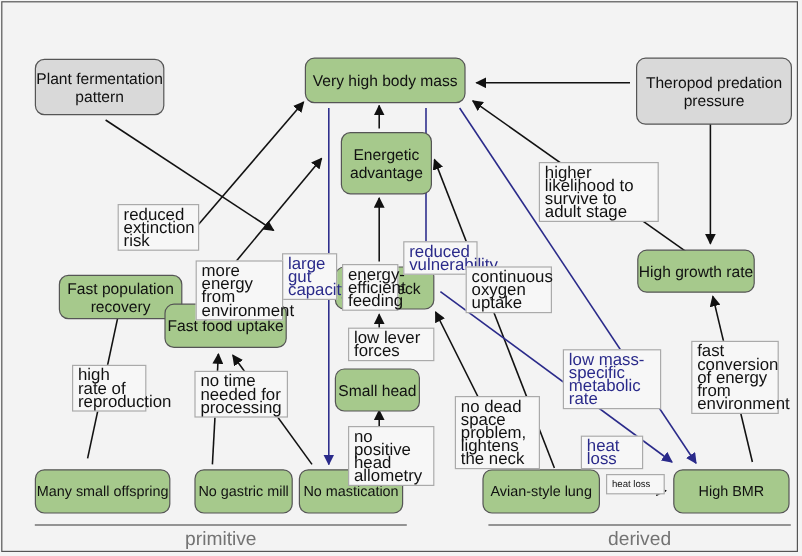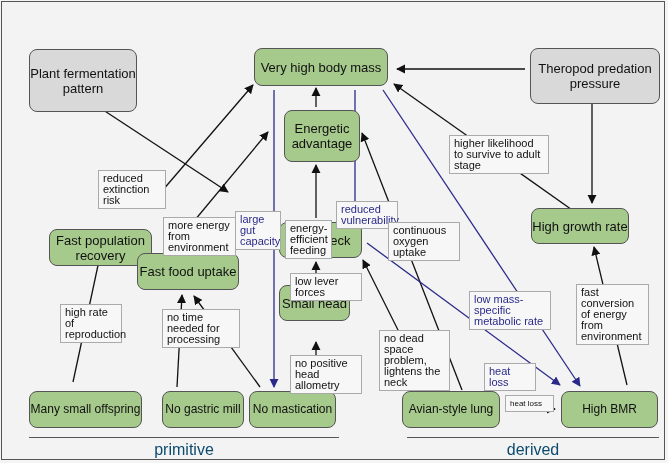--- a/index.html
+++ b/index.html
@@ -2,23 +2,23 @@
 <html><head>
 <meta charset="utf-8">
 <style>
   html, body { margin: 0; padding: 0; }
   body { width: 668px; height: 463px; background: #f4f4f4; font-family: "Liberation Sans", sans-serif; overflow: hidden; }
   #frame { position: absolute; left: 1px; top: 1px; width: 664px; height: 459px; border: 1px solid #555; background: #f3f3f3; box-sizing: border-box; }
   svg#links { position: absolute; left: 0; top: 0; width: 668px; height: 463px; }
   .node { position: absolute; box-sizing: border-box; border: 1px solid #555; border-radius: 8px; display: flex; align-items: center; justify-content: center; text-align: center; color: #111; font-size: 13px; line-height: 15px; }
   .node.green { background: #a6c98c; }
   .node.gray { background: #d9d9d9; }
-  .lbl { position: absolute; box-sizing: border-box; border: 1px solid #aaa; background: #f7f7f7; font-size: 11px; line-height: 11px; color: #111; padding: 2px 4px; }
+  .lbl { position: absolute; box-sizing: border-box; border: 1px solid #aaa; background: #f7f7f7; font-size: 14px; line-height: 11px; color: #111; padding: 2px 4px; }
   .lbl.blue { color: #2a2a8a; margin-top: 28px; }
-  .section { position: absolute; font-size: 16px; color: #0c4a6e; text-align: center; }
+  .section { position: absolute; font-size: 16px; color: #737373; text-align: center; }
   .rule { position: absolute; height: 1px; background: #555; }
 </style>
 </head>
 <body>
 
 <div id="frame"></div>
 
 <svg id="links" viewBox="0 0 668 463">
   <defs>
     <marker id="ab" viewBox="0 0 10 10" refX="9" refY="5" markerWidth="7" markerHeight="7" orient="auto-start-reverse">
@@ -46,42 +46,42 @@
   <line x1="260" y1="387" x2="194" y2="296" stroke="#111" stroke-width="1.3" marker-end="url(#ab)"></line>
   <line x1="627" y1="385" x2="594" y2="247" stroke="#111" stroke-width="1.3" marker-end="url(#ab)"></line>
   <line x1="505" y1="409" x2="555" y2="409" stroke="#111" stroke-width="1.3" marker-end="url(#ab)"></line>
 
   <line x1="274" y1="90" x2="274" y2="387" stroke="#2a2a8a" stroke-width="1.3" marker-end="url(#au)"></line>
   <line x1="355" y1="90" x2="355" y2="217" stroke="#2a2a8a" stroke-width="1.3" marker-end="url(#au)"></line>
   <line x1="383" y1="90" x2="580" y2="386" stroke="#2a2a8a" stroke-width="1.3" marker-end="url(#au)"></line>
   <line x1="367" y1="243" x2="560" y2="385" stroke="#2a2a8a" stroke-width="1.3" marker-end="url(#au)"></line>
 </svg>
 
-<div class="node gray" style="left:29px;top:49px;width:108px;height:63px;">
+<div class="node gray" style="left:29px;top:49px;width:108px;height:47px;">
     <span>Plant fermentation pattern</span>
   </div>
 <div class="node green" style="left:254px;top:48px;width:134px;height:38px;">
     <span>Very high body mass</span>
   </div>
 <div class="node gray" style="left:530px;top:48px;width:130px;height:56px;">
     <span>Theropod predation pressure</span>
   </div>
 <div class="node green" style="left:284px;top:110px;width:76px;height:52px;">
     <span>Energetic advantage</span>
   </div>
 <div class="node green" style="left:49px;top:207px;width:103px;height:37px;margin-top:22px;">
     <span>Fast population recovery</span>
   </div>
 <div class="node green" style="left:137px;top:253px;width:102px;height:37px;">
     <span>Fast food uptake</span>
   </div>
 <div class="node green" style="left:279px;top:222px;width:83px;height:36px;">
     <span>Long neck</span>
   </div>
-<div class="node green" style="left:279px;top:285px;width:71px;height:36px;">
+<div class="node green" style="left:279px;top:307px;width:71px;height:36px;">
     <span>Small head</span>
   </div>
 <div class="node green" style="left:531px;top:208px;width:98px;height:36px;justify-content:center;">
     <span>High growth rate</span>
   </div>
 <div class="node green" style="left:29px;top:391px;width:113px;height:37px;font-size:12px;">
     <span>Many small offspring</span>
   </div>
 <div class="node green" style="left:162px;top:391px;width:82px;height:37px;font-size:12px;">
     <span>No gastric mill</span>

